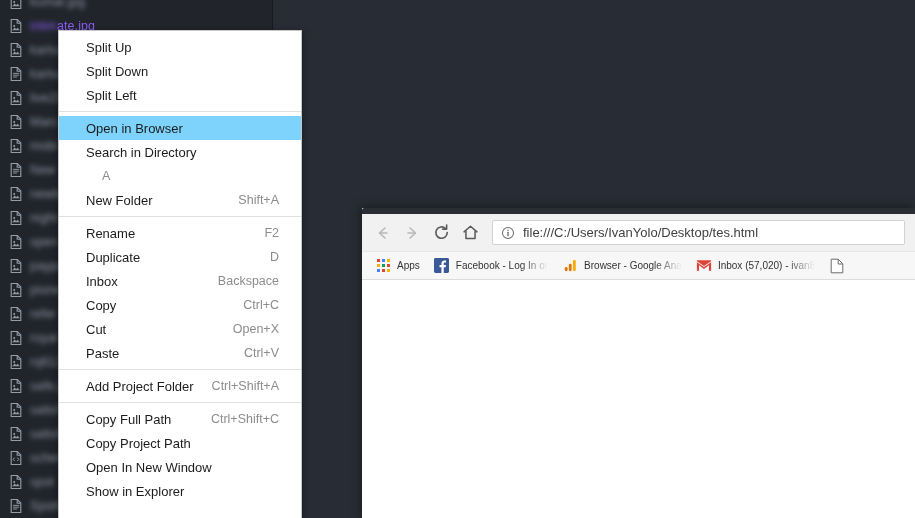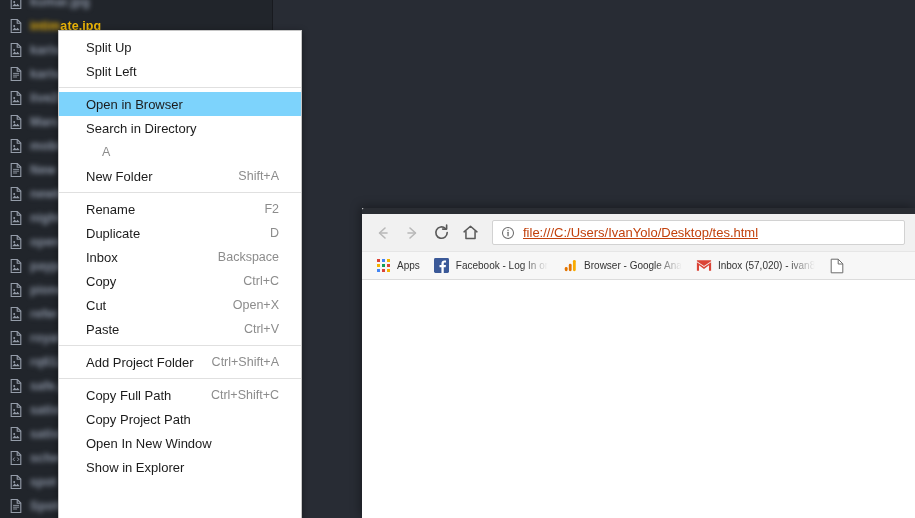--- a/index.html
+++ b/index.html
@@ -46,24 +46,23 @@
     width: 16px;
     height: 16px;
     flex: 0 0 16px;
     margin-right: 6px;
     position: relative;
     opacity: .85;
   }
   .file-icon svg { display:block; }
   .file-name {
     font-size: 12.5px;
-    color: #eab308;
+    color: #8b5cf6;
     white-space: nowrap;
     letter-spacing: .1px;
-    font-weight: bold;
   }
   .file-name.blurred {
     filter: blur(2.6px);
     color: #8a93a3;
   }
   .file-name.partial {
     filter: none;
   }
   .file-name .blurpart {
     filter: blur(2.6px);
@@ -155,25 +154,24 @@
     display: flex;
     align-items: center;
     padding: 0 8px;
     box-sizing: border-box;
     margin-left: 6px;
     overflow: hidden;
   }
   .omnibox .info-icon { flex: 0 0 15px; margin-right: 7px; display:flex; }
   .url-text {
     font-size: 13px;
-    color: #c2410c;
+    color: #404040;
     white-space: nowrap;
     overflow: hidden;
     font-family: "Liberation Sans", sans-serif;
-    text-decoration: underline;
   }
   .bookmarks-bar {
     height: 28px;
     background: #f7f7f7;
     border-bottom: 1px solid #dcdcdc;
     display: flex;
     align-items: center;
     padding: 0 6px;
     box-sizing: border-box;
     overflow: hidden;
@@ -465,20 +463,23 @@
           </span>
           <span class="file-name blurred">Spotif</span>
         </div>
       </div>
   </div>
 
   <div class="context-menu">
     <div id="menu-body">
         <div class="menu-item">
           <span class="menu-label">Split Up</span>
+        </div>
+        <div class="menu-item">
+          <span class="menu-label">Split Down</span>
         </div>
         <div class="menu-item">
           <span class="menu-label">Split Left</span>
         </div>
         <div class="menu-separator"></div>
         <div class="menu-item highlight">
           <span class="menu-label">Open in Browser</span>
         </div>
         <div class="menu-item">
           <span class="menu-label">Search in Directory</span>

